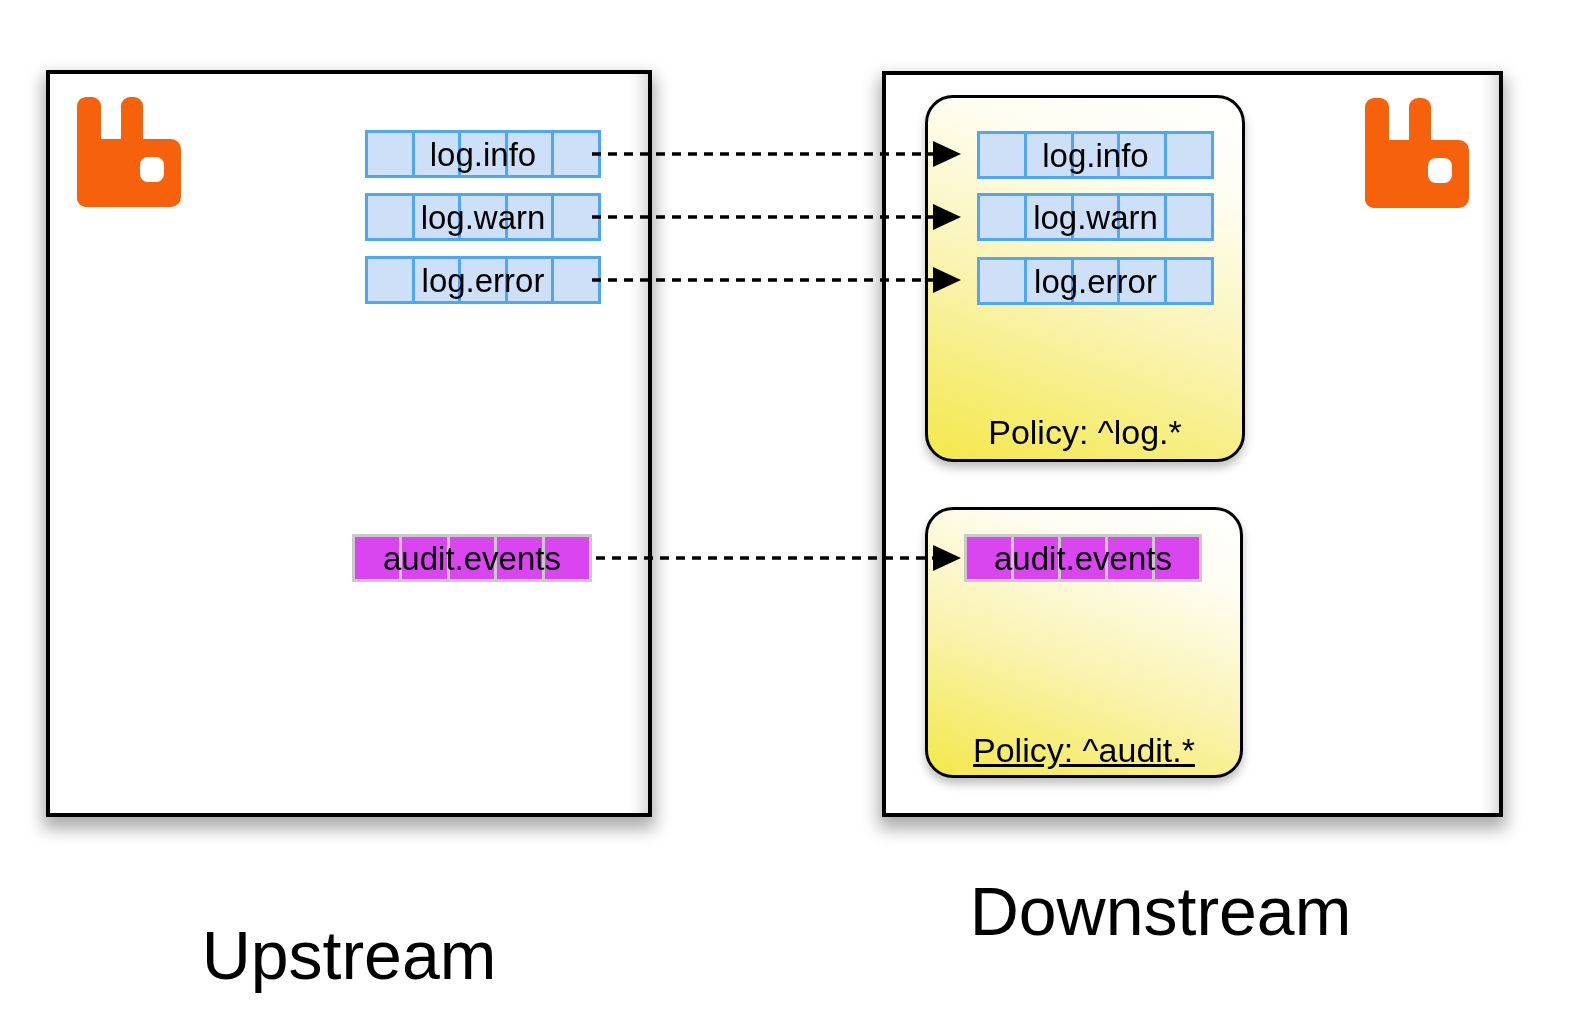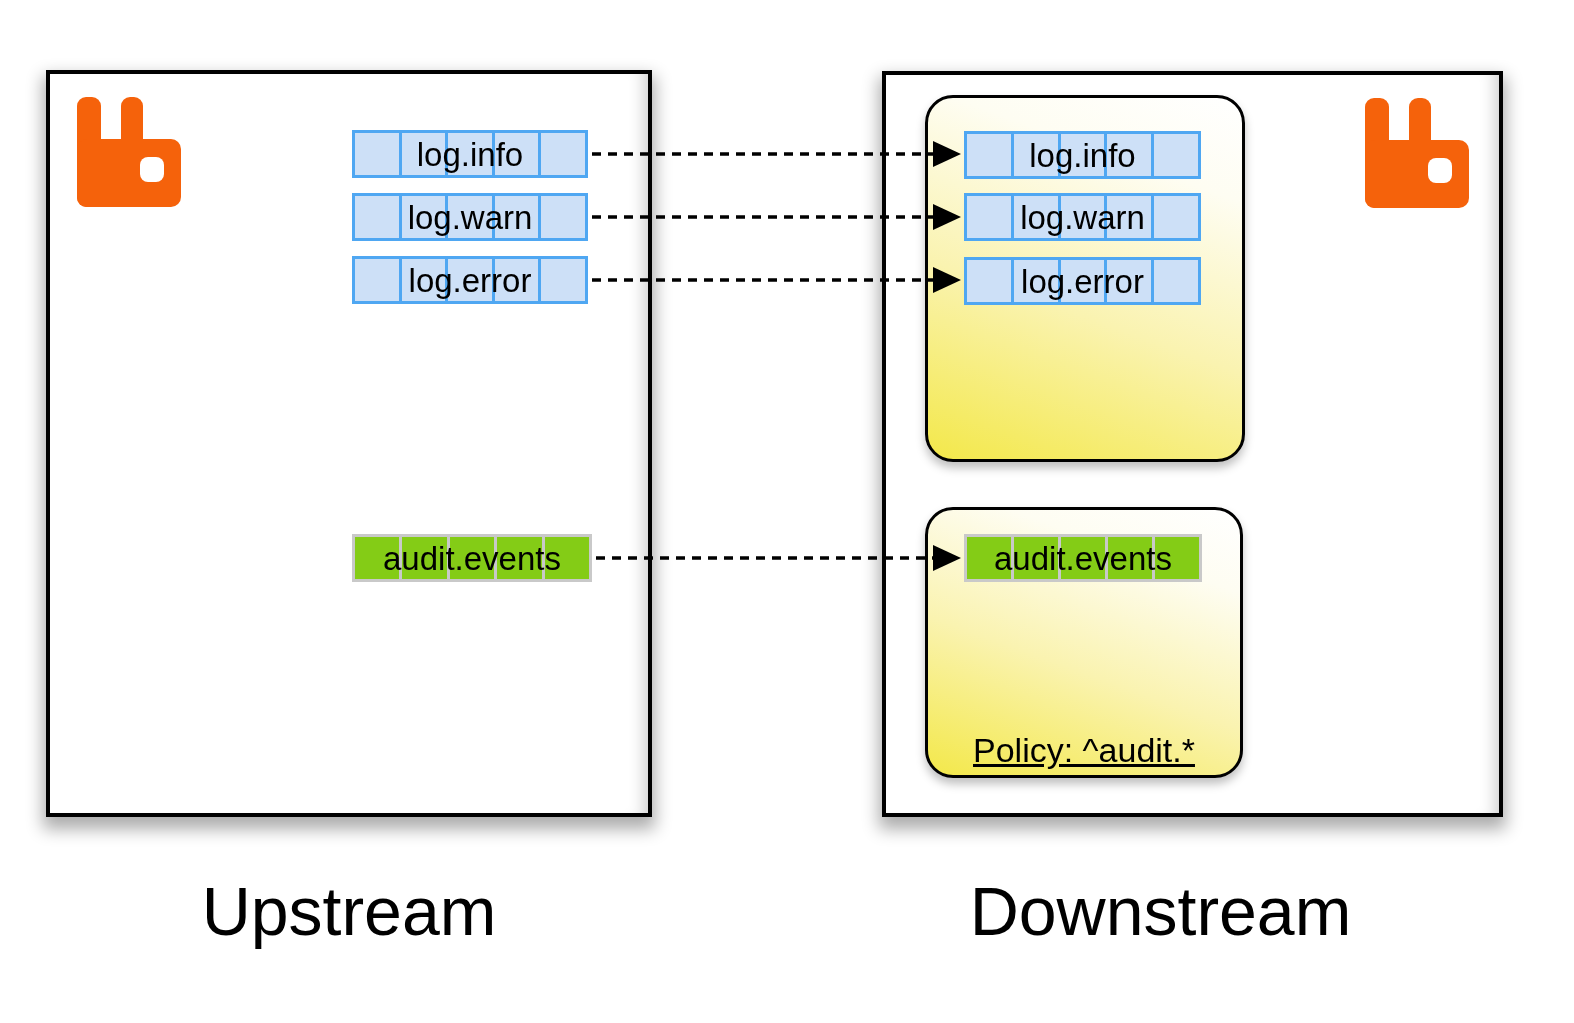--- a/index.html
+++ b/index.html
@@ -30,42 +30,42 @@
 
   .broker-title {
     position: absolute;
     top: 874px;
     font-size: 68px;
     line-height: 1.1;
     text-align: center;
     color: #000;
     white-space: nowrap;
   }
-  #upstream-title   { left: 46px;  width: 606px; }
+  #upstream-title   { left: 46px;  width: 606px; margin-top: 44px; }
   #downstream-title { left: 850px; width: 621px; }
 
   
   .rabbit-logo {
     position: absolute;
     width: 110px;
     height: 110px;
   }
   #upstream-logo   { left: 77px;   top: 97px; }
   #downstream-logo { left: 1365px; top: 98px; }
 
   
   .queue {
     position: absolute;
     box-sizing: border-box;
     display: flex;
   }
   .queue .cell { flex: 1 1 0; }
-  .queue.blue { background: #cde0f7; border: 3px solid #4fa7f2; }
+  .queue.blue { background: #cde0f7; border: 3px solid #4fa7f2; margin-left: 13px; }
   .queue.blue .cell + .cell { border-left: 3px solid #4fa7f2; }
-  .queue.gray { background: #84cc16; border: 3px solid #c9c9c9; }
+  .queue.gray { background: #d946ef; border: 3px solid #c9c9c9; }
   .queue.gray .cell + .cell { border-left: 3px solid #c9c9c9; }
   .queue-label {
     position: absolute;
     left: 0; top: 0; right: 0; bottom: 0;
     display: flex;
     align-items: center;
     justify-content: center;
     font-size: 33px;
     line-height: 1;
     color: #000;
@@ -193,20 +193,21 @@
     <div class="queue-label">log.warn</div>
   </div>
   <div class="queue blue" id="dq-log-error">
     <div class="cell"></div>
     <div class="cell"></div>
     <div class="cell"></div>
     <div class="cell"></div>
     <div class="cell"></div>
     <div class="queue-label">log.error</div>
   </div>
+  <div class="policy-label">Policy: ^log.*</div>
 </div>
 
 <div class="policy-box" id="policy-audit">
   <div class="queue gray" id="dq-audit">
     <div class="cell"></div>
     <div class="cell"></div>
     <div class="cell"></div>
     <div class="cell"></div>
     <div class="cell"></div>
     <div class="queue-label">audit.events</div>

